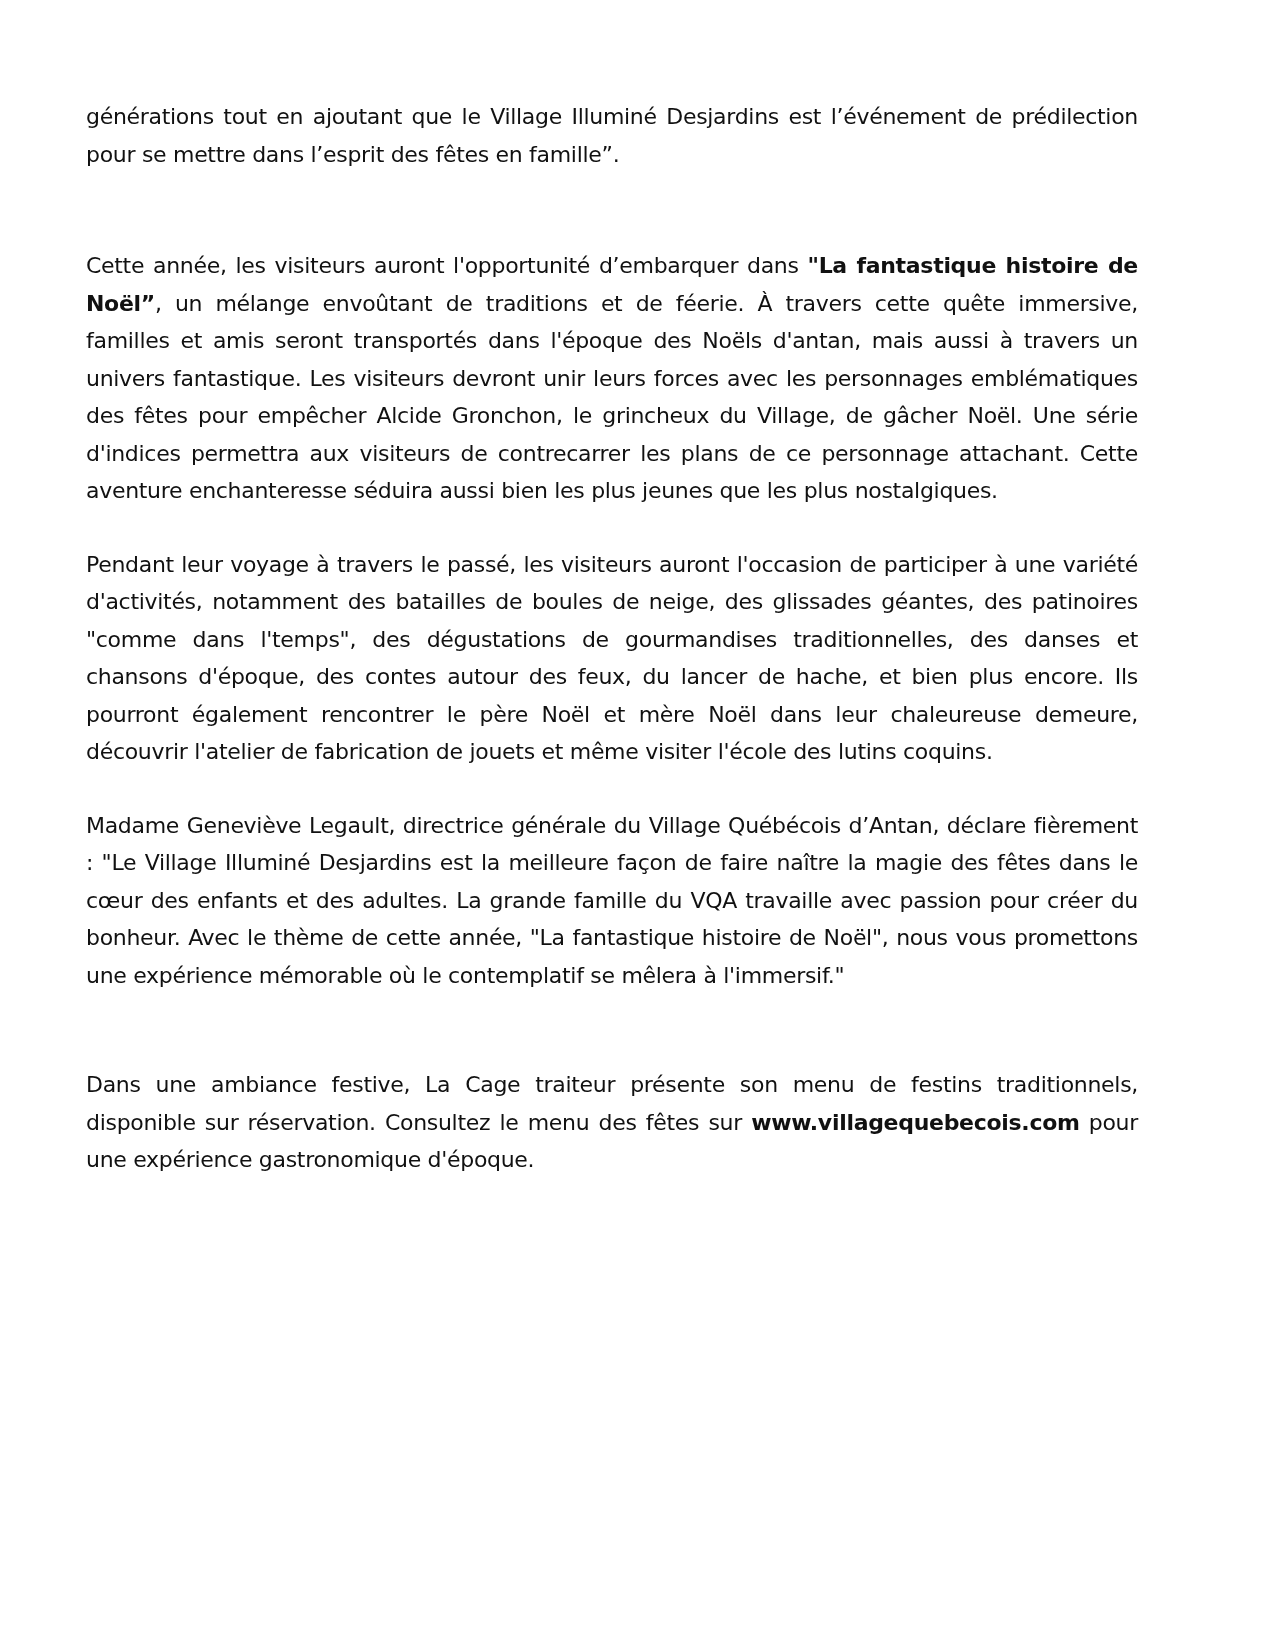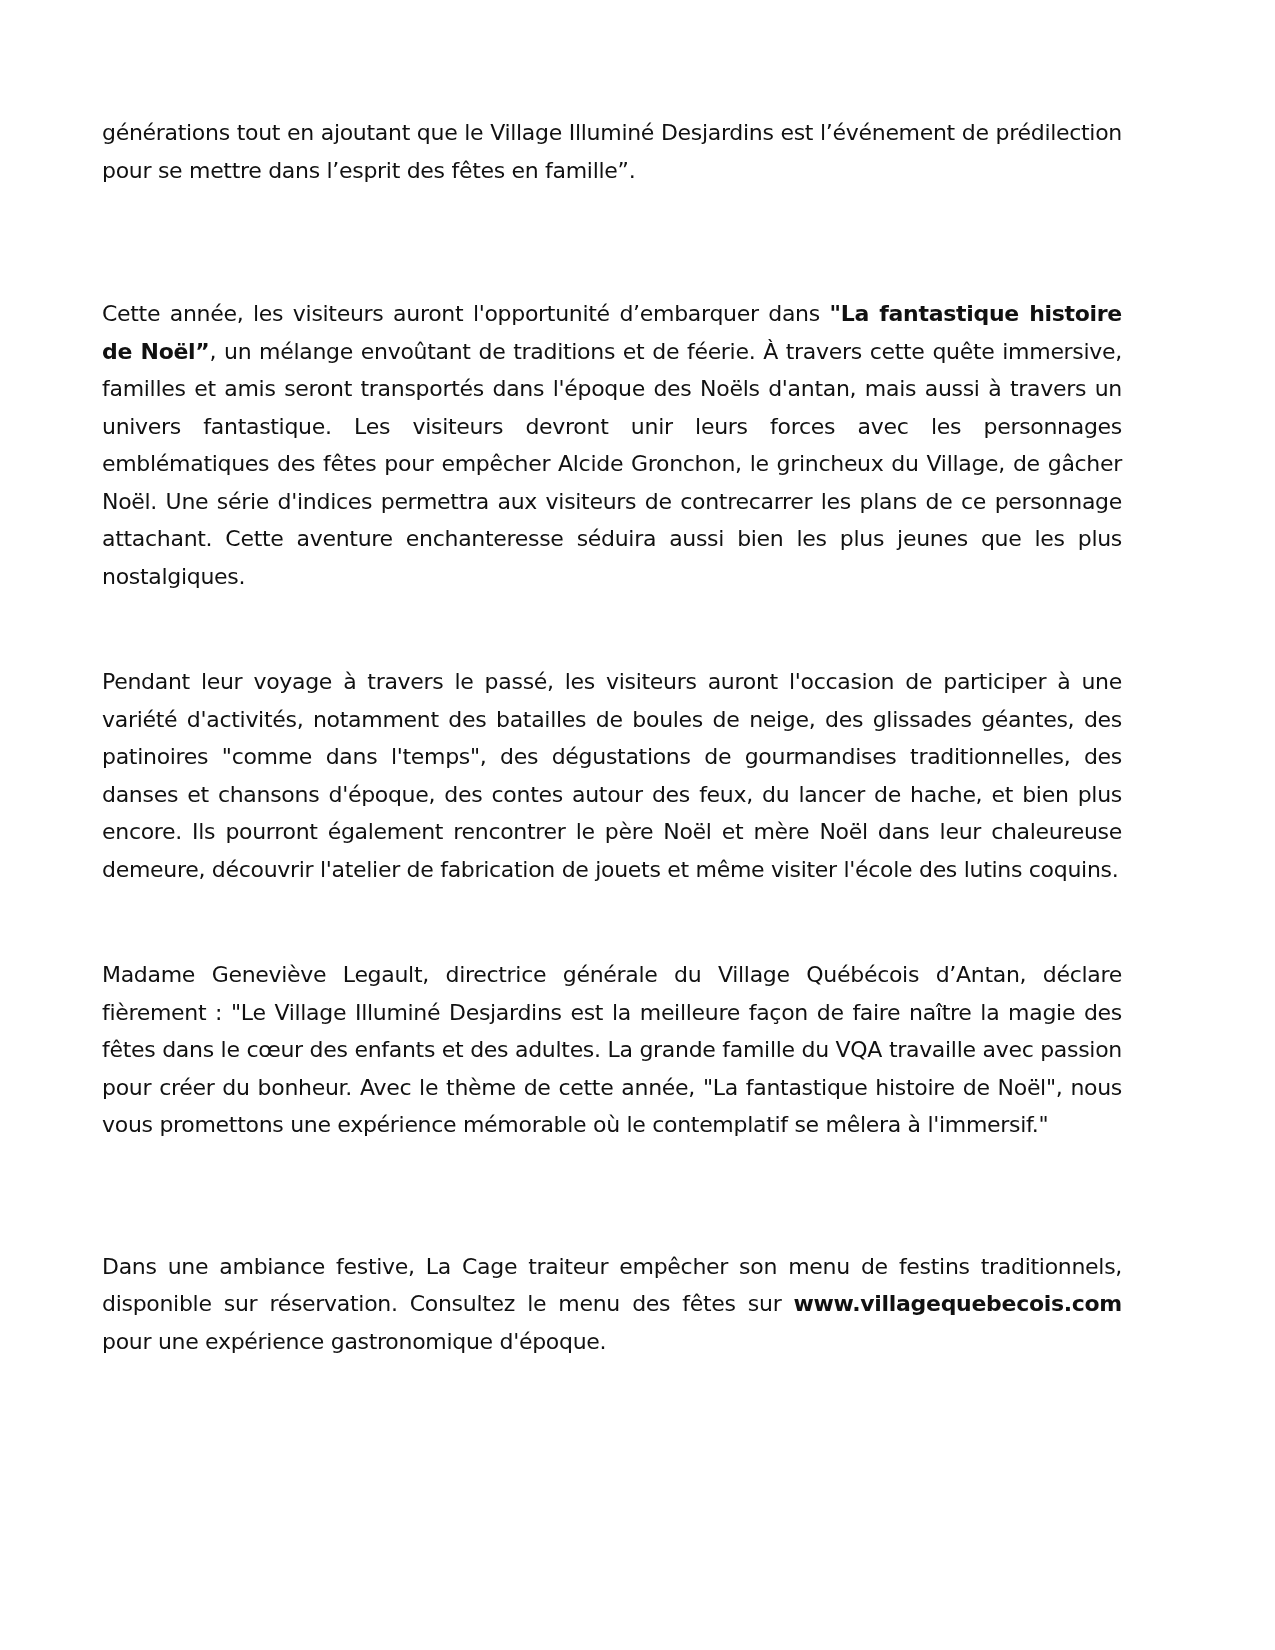--- a/index.html
+++ b/index.html
@@ -18,21 +18,21 @@
       left: 86px;
       top: 98px;
       width: 1052px;
       font-family: "DejaVu Sans", sans-serif;
       font-size: 22px;
       line-height: 37.5px;
       color: #111111;
       letter-spacing: -0.3px;
     }
     .para {
-      margin: 16px;
+      margin: 0;
       text-align: justify;
       hyphens: none;
     }
     .para.last-line-left {
       text-align: justify;
       text-align-last: left;
     }
     .gap-large { height: 74px; }
     .gap { height: 36px; }
     .bold { font-weight: bold; }
@@ -54,15 +54,15 @@
 
   <div class="gap"></div>
 
   <p class="para last-line-left"><span>Madame Geneviève Legault, directrice générale du Village Québécois d’Antan, déclare fièrement : "Le Village Illuminé Desjardins est la meilleure façon de faire naître la magie des fêtes dans le cœur des enfants et des adultes. La grande famille du VQA travaille avec passion pour créer du bonheur. Avec le thème de cette année, "La fantastique histoire de Noël", nous vous promettons une expérience mémorable où le contemplatif se mêlera à l'immersif."</span></p>
 
   <div class="gap"></div>
 
 
   <div class="gap"></div>
 
-  <p class="para last-line-left"><span>Dans une ambiance festive, La Cage traiteur empêcher son menu de festins traditionnels, disponible sur réservation. Consultez le menu des fêtes sur </span><span class="bold">www.villagequebecois.com</span><span> pour une expérience gastronomique d'époque.</span></p>
+  <p class="para last-line-left"><span>Dans une ambiance festive, La Cage traiteur présente son menu de festins traditionnels, disponible sur réservation. Consultez le menu des fêtes sur </span><span class="bold">www.villagequebecois.com</span><span> pour une expérience gastronomique d'époque.</span></p>
 
 </div>
 
 </body></html>

